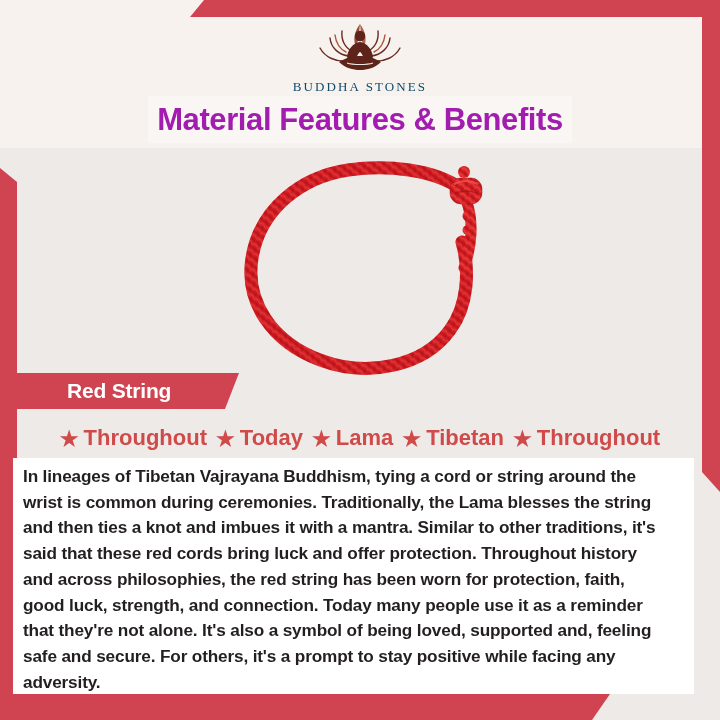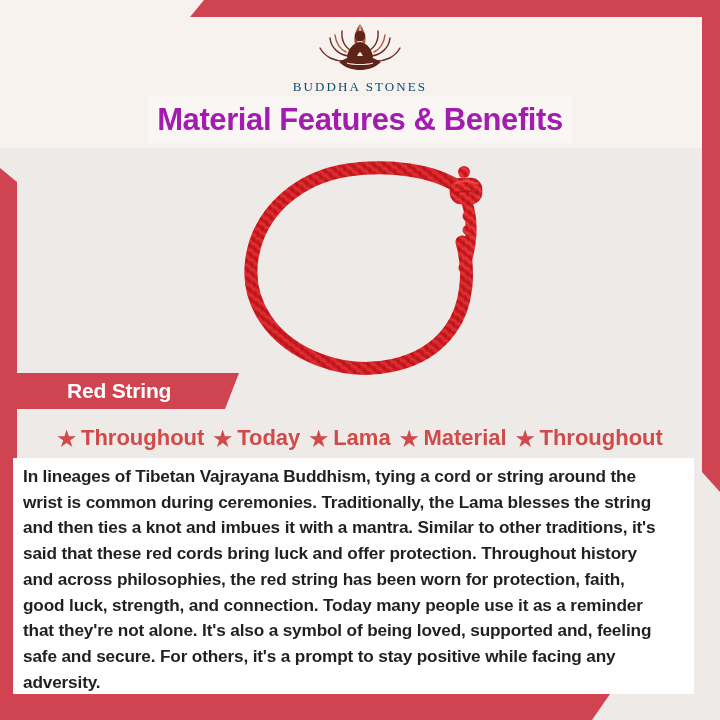--- a/index.html
+++ b/index.html
@@ -253,21 +253,21 @@
     <div class="benefit">
       <span class="star">★</span>
       <span>Today</span>
     </div>
     <div class="benefit">
       <span class="star">★</span>
       <span>Lama</span>
     </div>
     <div class="benefit">
       <span class="star">★</span>
-      <span>Material</span>
+      <span>Tibetan</span>
     </div>
     <div class="benefit">
       <span class="star">★</span>
       <span>Throughout</span>
     </div>
   </div>
 
   <div class="desc">
     <p class="desc-text">In lineages of Tibetan Vajrayana Buddhism, tying a cord or string around the wrist is common during ceremonies. Traditionally, the Lama blesses the string and then ties a knot and imbues it with a mantra. Similar to other traditions, it's said that these red cords bring luck and offer protection. Throughout history and across philosophies, the red string has been worn for protection, faith, good luck, strength, and connection. Today many people use it as a reminder that they're not alone. It's also a symbol of being loved, supported and, feeling safe and secure. For others, it's a prompt to stay positive while facing any adversity.</p>
   </div>

